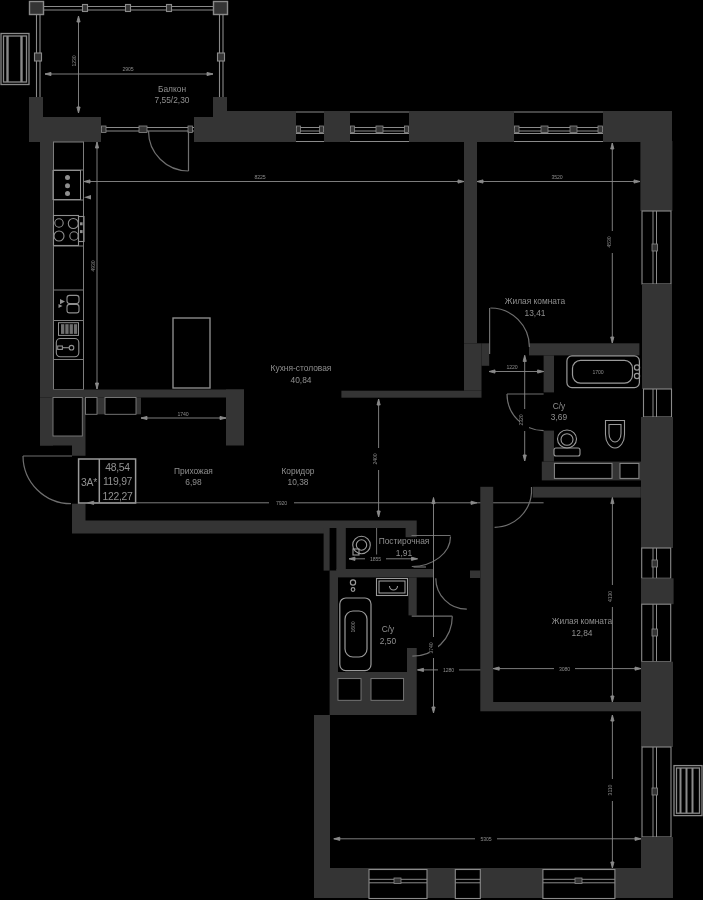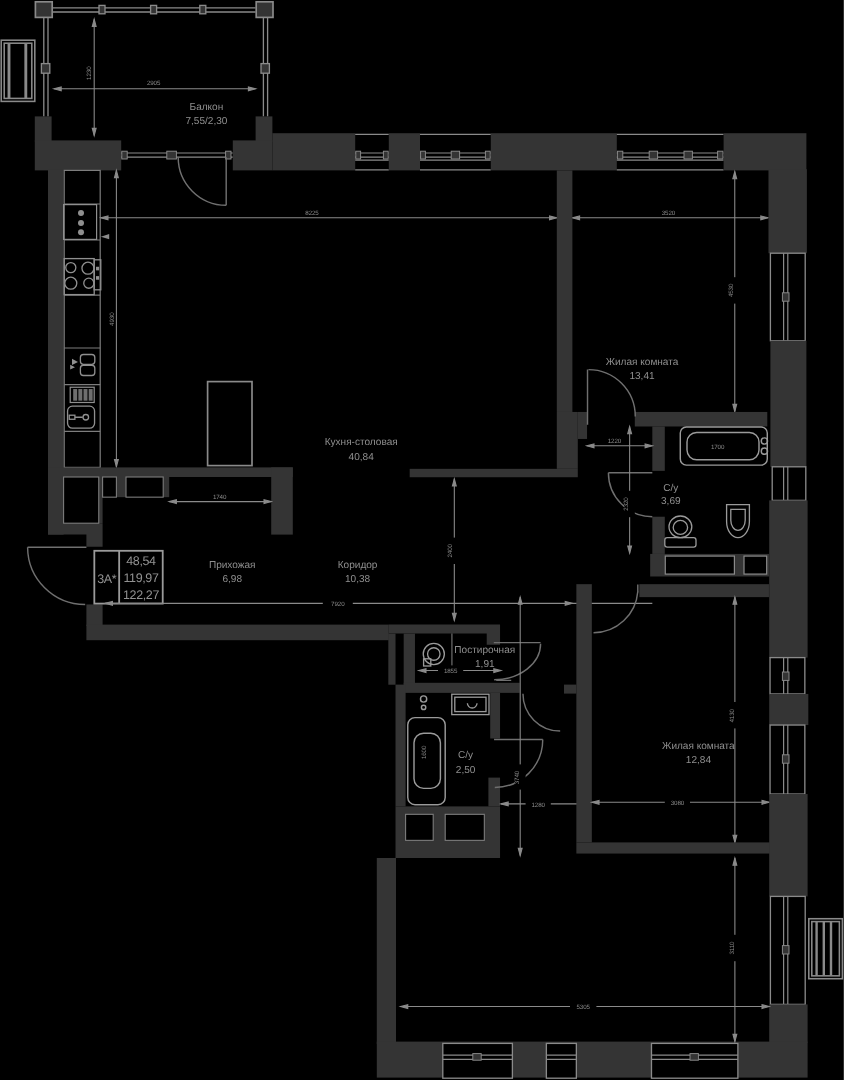--- a/index.html
+++ b/index.html
@@ -1,16 +1,16 @@
 <!DOCTYPE html>
 <html><head>
 <meta charset="utf-8">
 <style>
   html,body{margin:0;padding:0;background:#000;filter:grayscale(1);}
-  .wrap{width:703px;height:900px;background:#a16207;overflow:hidden;position:relative;}
+  .wrap{width:703px;height:900px;background:#ffffff;overflow:hidden;position:relative;}
   svg{display:block;}
   text{font-family:"Liberation Sans", sans-serif;fill:#9a9a9a;-webkit-font-smoothing:antialiased;}
   .rm{font-size:8.4px;fill:#8f8f8f;}
   .dim{font-size:5.2px;fill:#8a8a8a;letter-spacing:-0.1px;}
   .tbl{font-size:10.4px;fill:#929292;letter-spacing:-0.3px;}
 </style>
 </head>
 <body>
 <div class="wrap">
 <svg width="703" height="900" viewBox="0 0 703 900">

